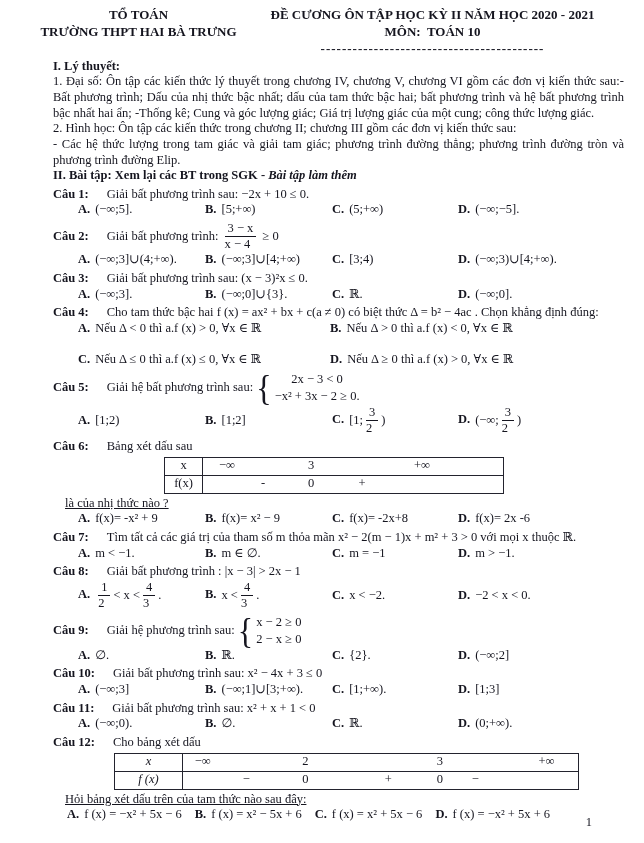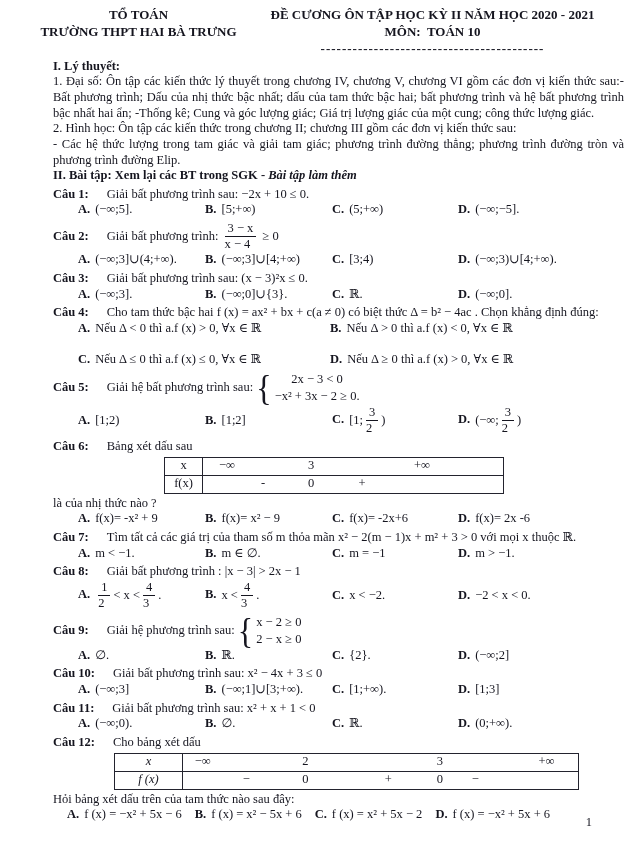--- a/index.html
+++ b/index.html
@@ -17,21 +17,21 @@
   .divider{text-align:center;letter-spacing:1px;line-height:1;margin-top:1px;}
   
   .doc-body{margin-left:17px;margin-top:4px;}
   .sec-head{font-weight:bold;}
   .para{text-align:justify;margin:0;}
   .ex-italic{font-weight:bold;font-style:italic;}
   
   .question{margin-top:3px;}
   .q-stem{text-align:justify;}
   .q-label{font-weight:bold;margin-right:18px;}
-  .post-stem{}
+  .post-stem{margin-left:12px;text-decoration:underline;}
   .opts{margin-left:25px;margin-top:0;align-items:center;}
   .opts.grid4{display:grid;grid-template-columns:127px 127px 126px auto;}
   .opts.grid2{display:grid;grid-template-columns:252px auto;row-gap:16px;}
   .opts.flow{display:flex;gap:13px;margin-left:14px;}
   .opt{white-space:nowrap;}
   .opt-label{font-weight:bold;margin-right:5px;}
   
   .frac{display:inline-block;vertical-align:middle;line-height:1.05;margin:1px 3px;}
   .frac .num{display:block;border-bottom:1px solid #15151f;padding:0 3px 1px;}
   .frac .den{display:block;padding-top:1px;}
@@ -143,21 +143,21 @@
                 <span class="st-item" style="left: 20%;">-</span>
                 <span class="st-item" style="left: 36%;">0</span>
                 <span class="st-item" style="left: 53%;">+</span>
               </span>
             </div>
           </div>
           <div class="post-stem">là của nhị thức nào ?</div>
           <div class="opts grid4">
             <span class="opt"><span class="opt-label">A.</span><span class="pt">f(x)= -x² + 9</span></span>
             <span class="opt"><span class="opt-label">B.</span><span class="pt">f(x)= x² − 9</span></span>
-            <span class="opt"><span class="opt-label">C.</span><span class="pt">f(x)= -2x+6</span></span>
+            <span class="opt"><span class="opt-label">C.</span><span class="pt">f(x)= -2x+8</span></span>
             <span class="opt"><span class="opt-label">D.</span><span class="pt">f(x)= 2x -6</span></span>
           </div>
         </div>
         <div class="question">
           <div class="q-stem"><span class="q-label">Câu 7:</span><span class="pt">Tìm tất cả các giá trị của tham số m thỏa mãn  x² − 2(m − 1)x + m² + 3 &gt; 0  với mọi x thuộc ℝ.</span></div>
           <div class="opts grid4">
             <span class="opt"><span class="opt-label">A.</span><span class="pt">m &lt; −1.</span></span>
             <span class="opt"><span class="opt-label">B.</span><span class="pt">m ∈ ∅.</span></span>
             <span class="opt"><span class="opt-label">C.</span><span class="pt">m = −1</span></span>
             <span class="opt"><span class="opt-label">D.</span><span class="pt">m &gt; −1.</span></span>
@@ -225,21 +225,21 @@
                 <span class="st-item" style="left: 52%;">+</span>
                 <span class="st-item" style="left: 65%;">0</span>
                 <span class="st-item" style="left: 74%;">−</span>
               </span>
             </div>
           </div>
           <div class="post-stem">Hỏi bảng xét dấu trên của tam thức nào sau đây:</div>
           <div class="opts flow">
             <span class="opt"><span class="opt-label">A.</span><span class="pt">f (x) = −x² + 5x − 6</span></span>
             <span class="opt"><span class="opt-label">B.</span><span class="pt">f (x) = x² − 5x + 6</span></span>
-            <span class="opt"><span class="opt-label">C.</span><span class="pt">f (x) = x² + 5x − 2</span></span>
+            <span class="opt"><span class="opt-label">C.</span><span class="pt">f (x) = x² + 5x − 6</span></span>
             <span class="opt"><span class="opt-label">D.</span><span class="pt">f (x) = −x² + 5x + 6</span></span>
           </div>
         </div>
       </div>
   </div>
 
   <div class="page-num">1</div>
 </div>
 
 </body></html>

